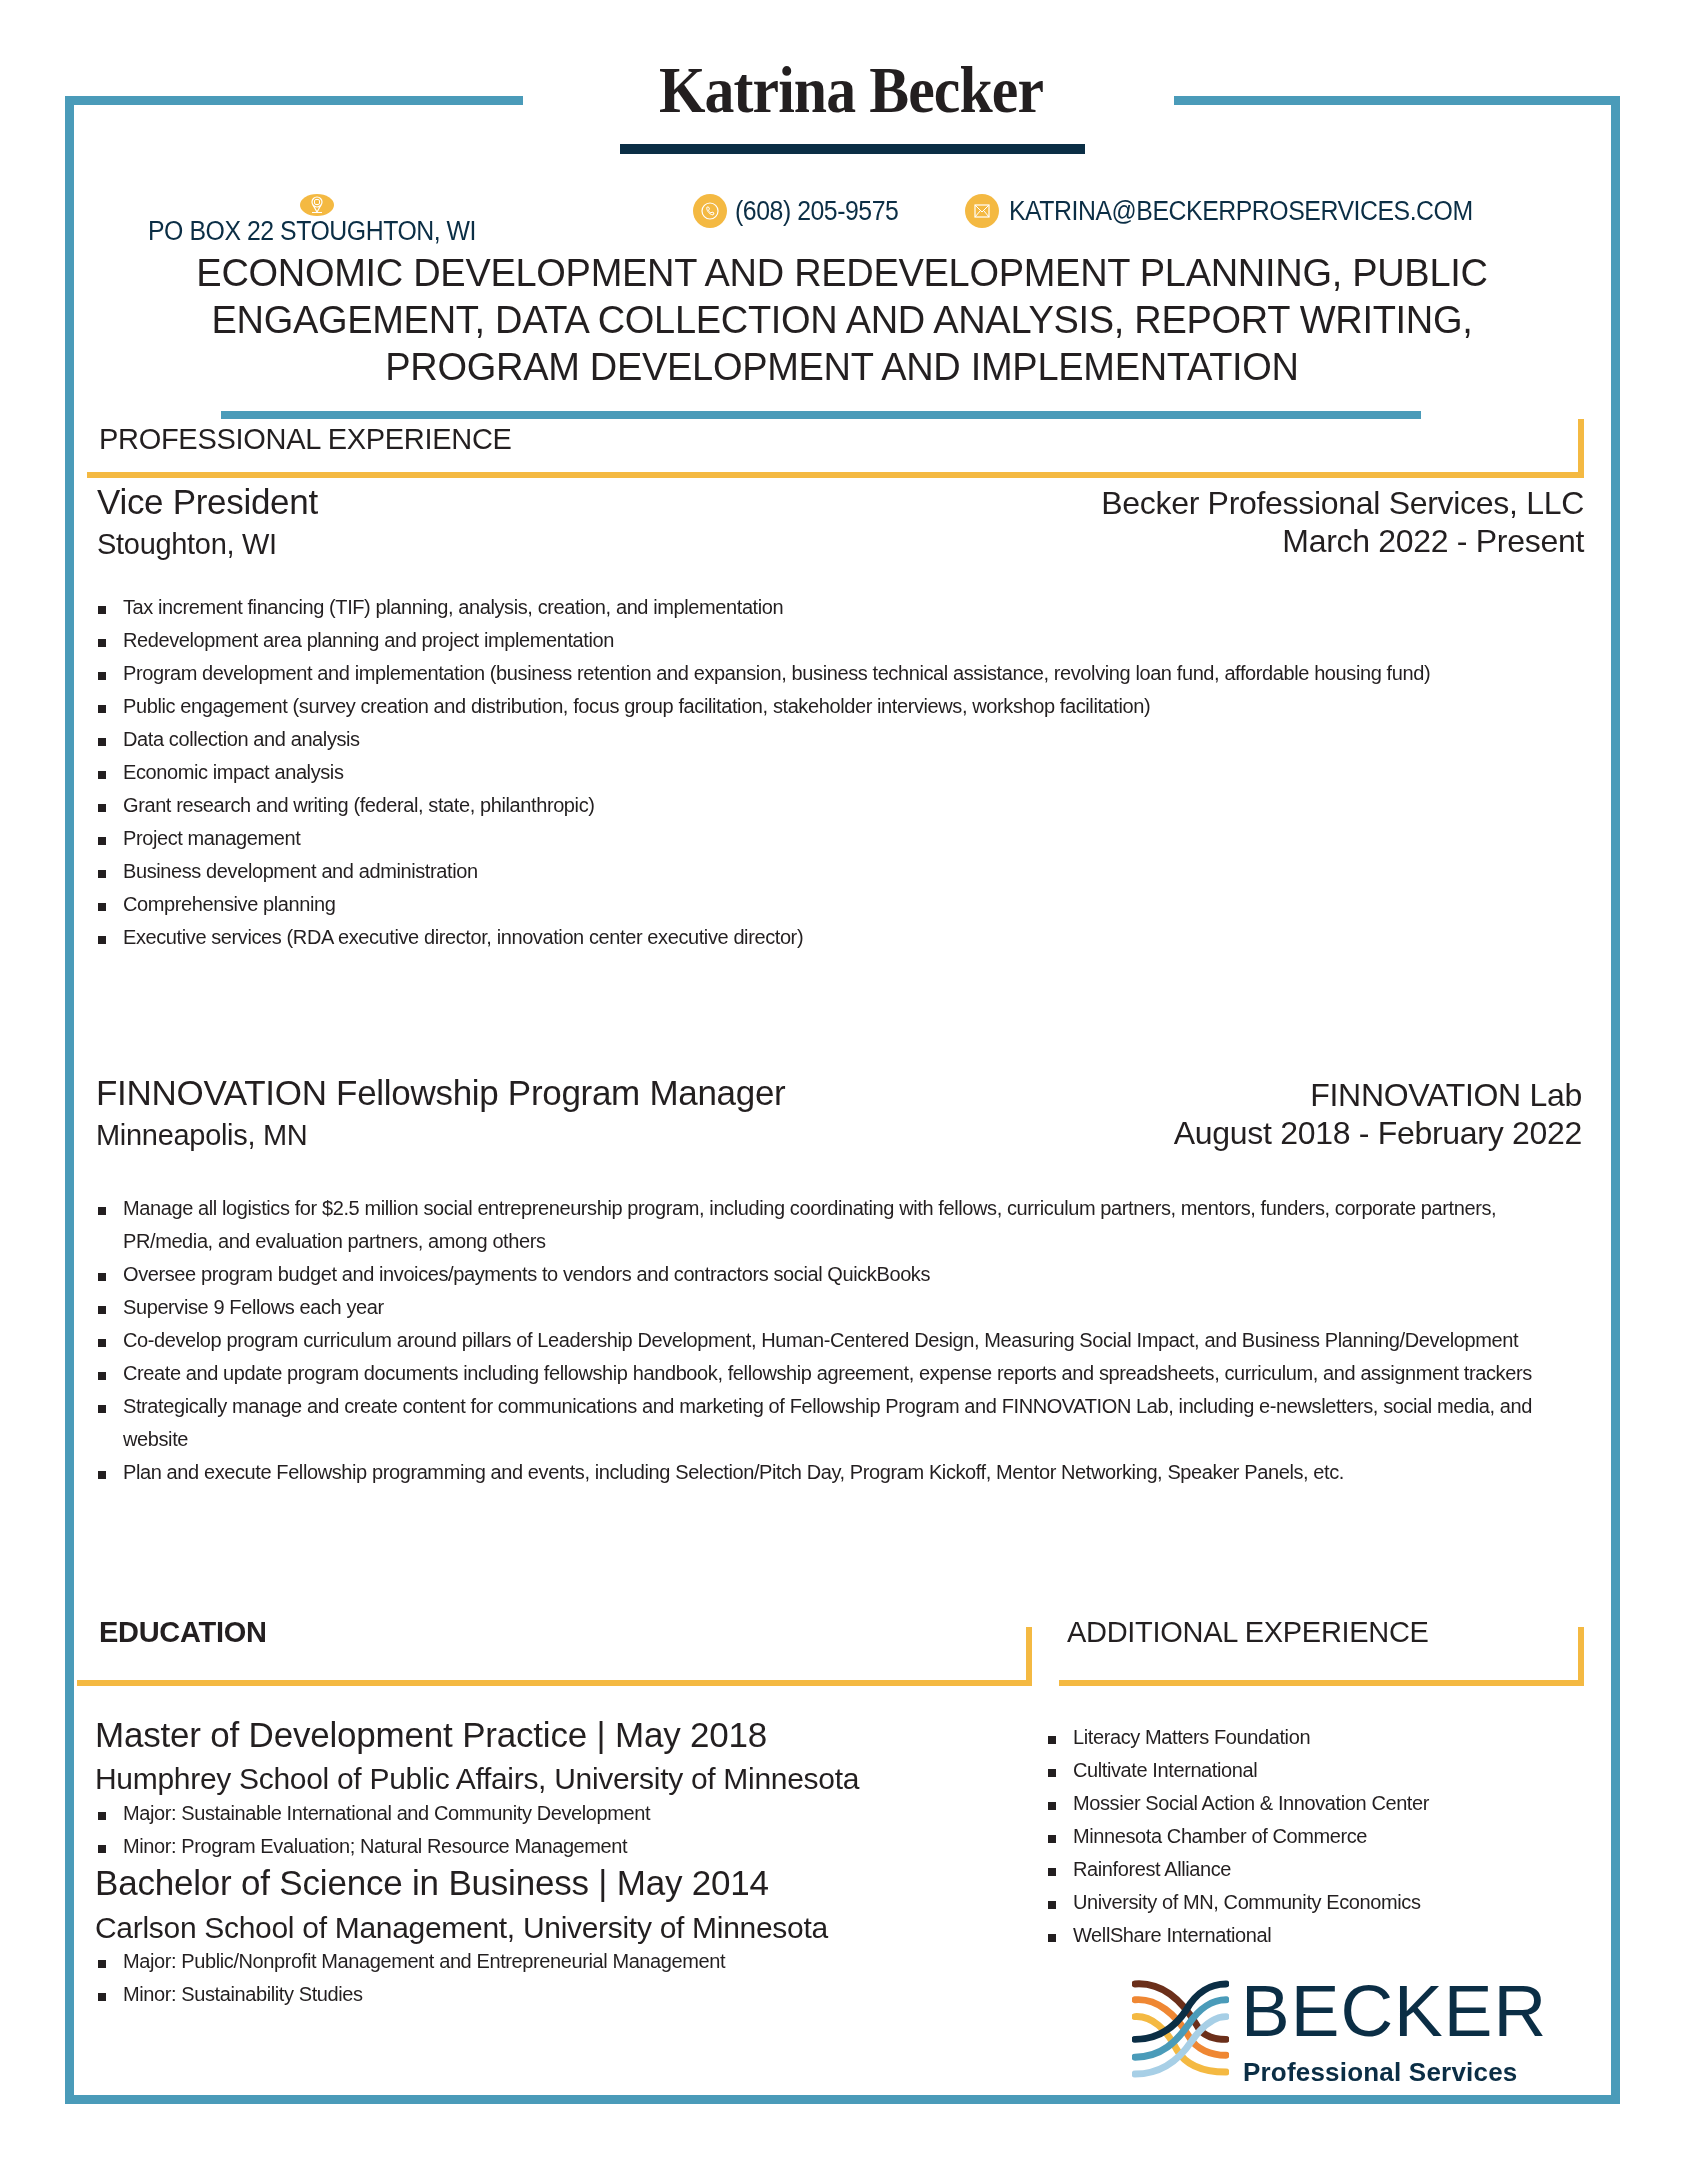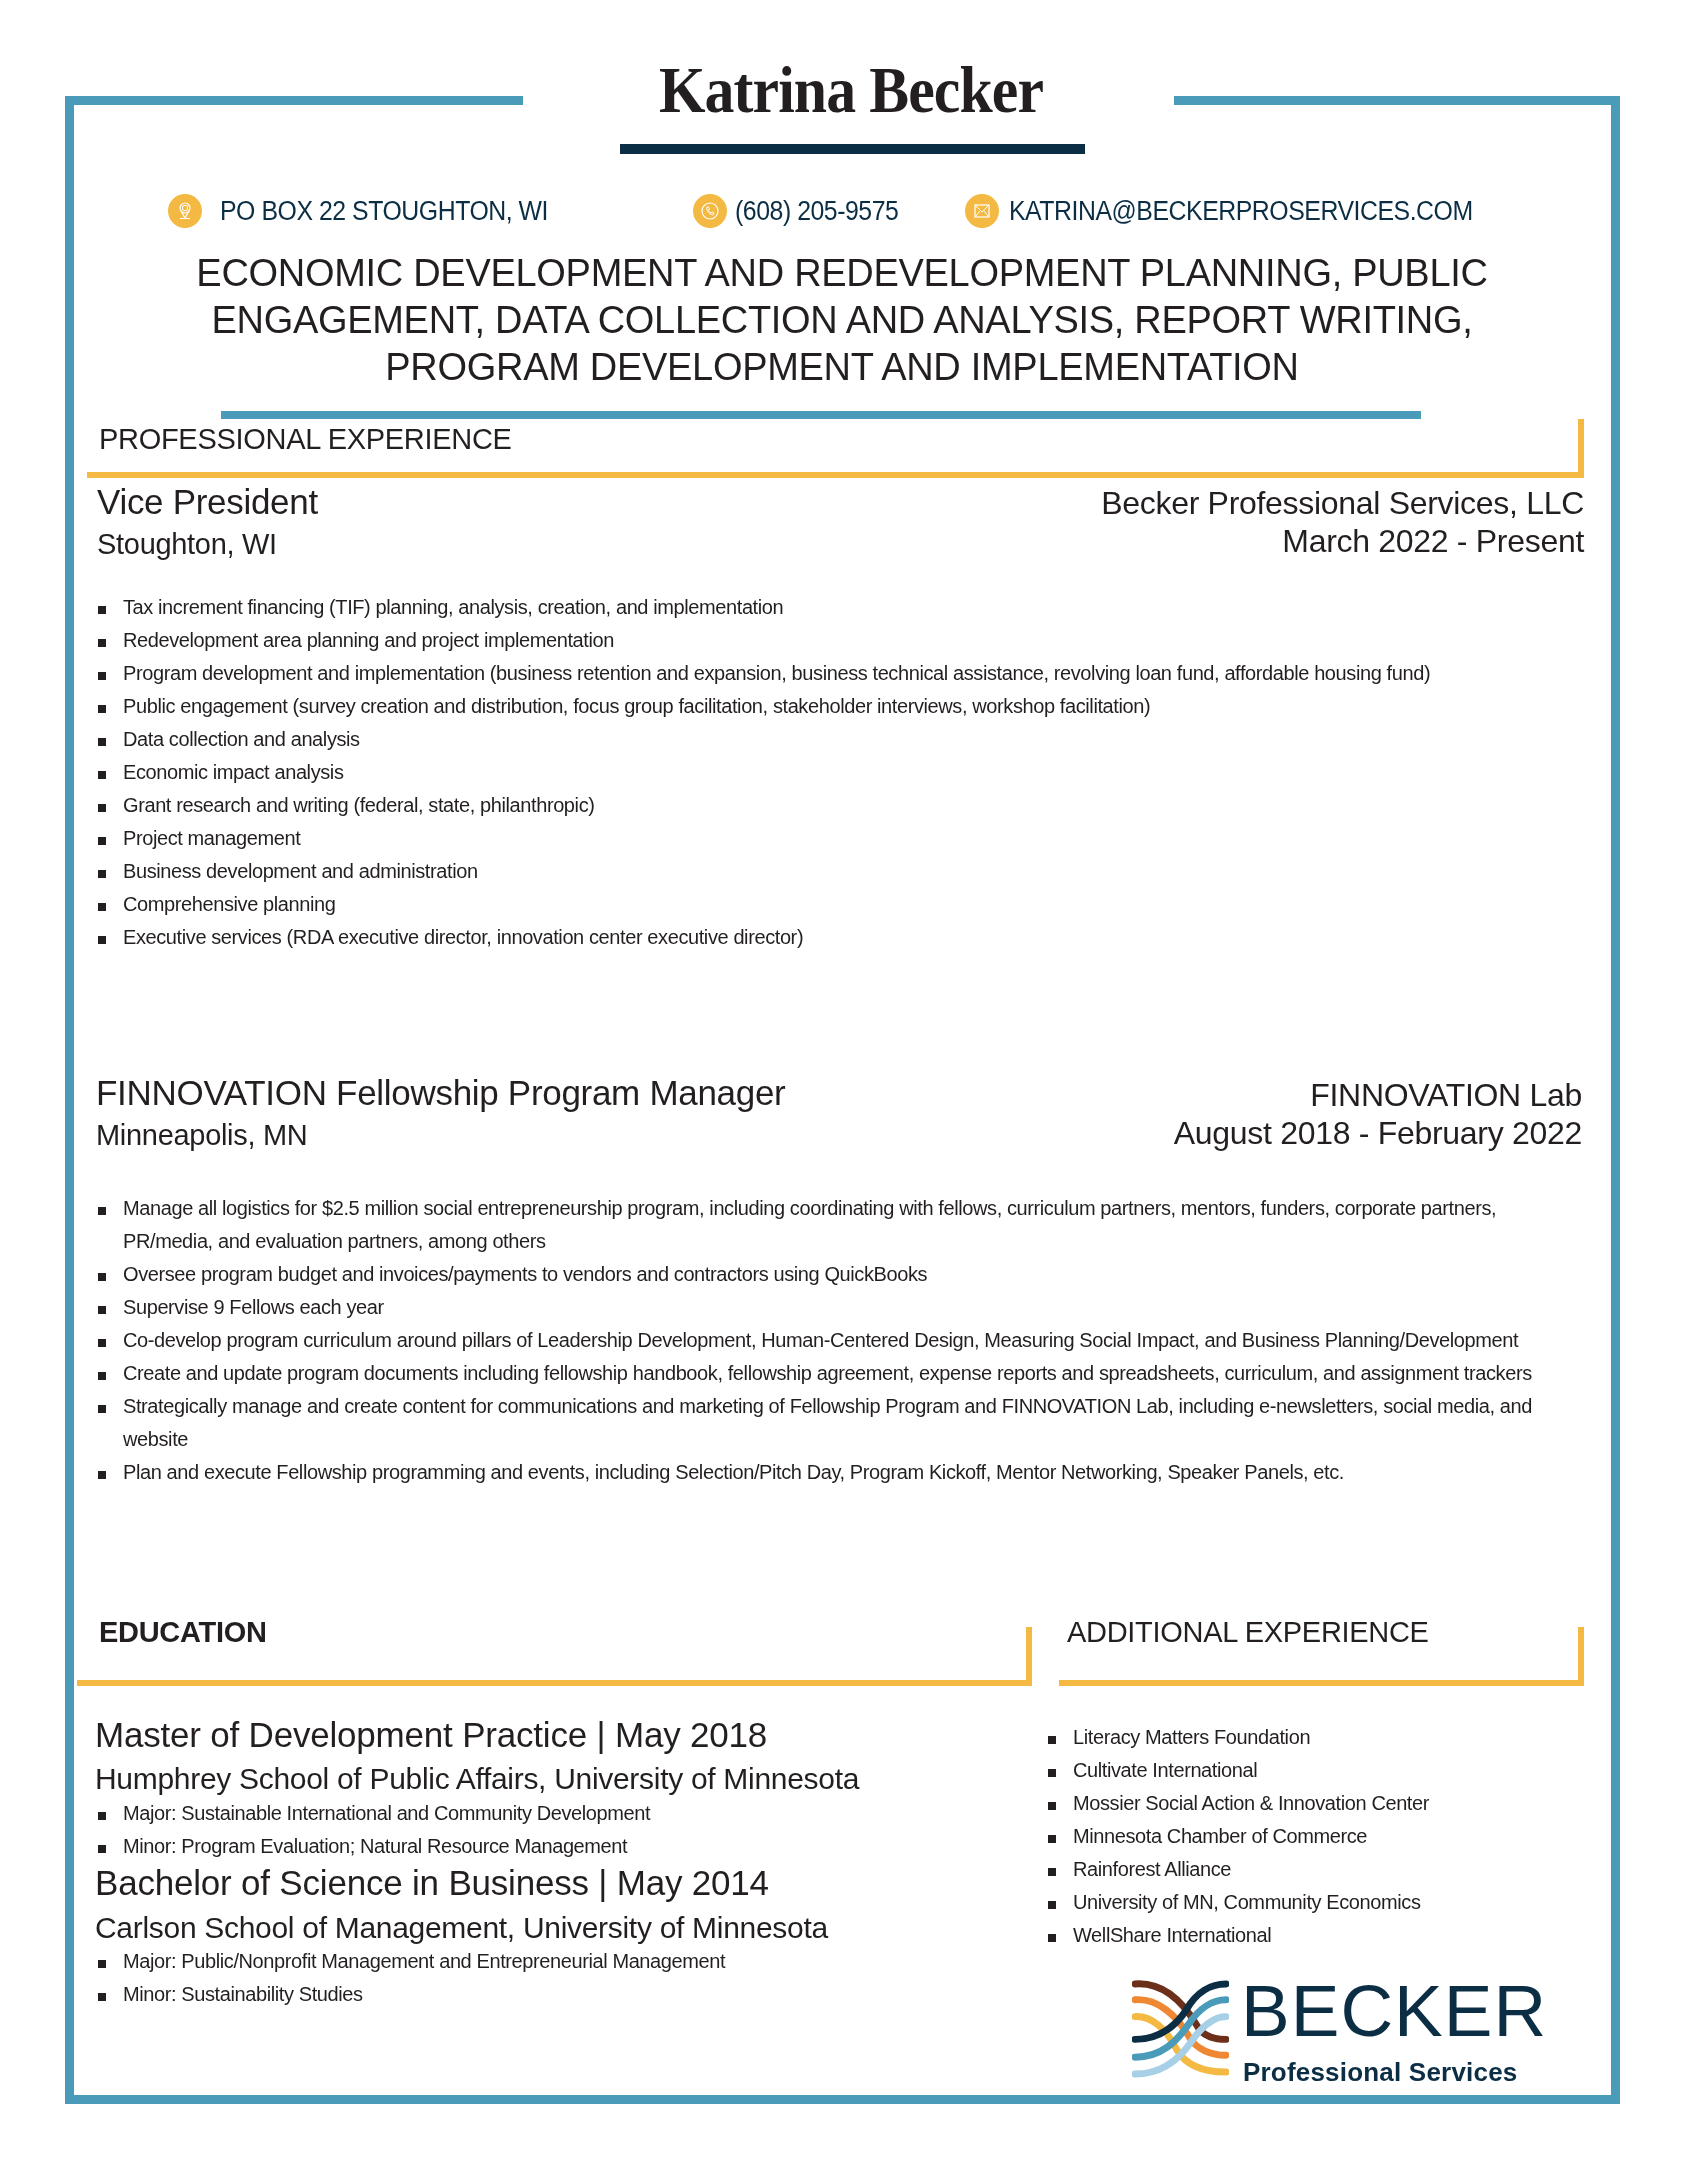--- a/index.html
+++ b/index.html
@@ -17,21 +17,21 @@
           font-family: "Liberation Serif", serif; font-weight: bold; font-size: 65px; letter-spacing: -1px;
           color: #231f20; line-height: 79px; transform: scaleX(0.92); }
   .name-bar { position: absolute; left: 620px; top: 144px; width: 465px; height: 10px; background: #0b2e45; }
 
   
   .contact { position: absolute; top: 194px; height: 34px; display: flex; align-items: center; }
   .contact .icon { width: 34px; height: 34px; border-radius: 50%; background: #f4b942;
                    display: flex; align-items: center; justify-content: center; margin-right: 18px; }
   .contact .icon svg { width: 22px; height: 22px; }
   .contact .txt { font-size: 27px; color: #0b2e45; letter-spacing: -0.5px; transform: scaleX(0.92); transform-origin: left center; white-space: nowrap; }
-  .c-addr { left: 168px; }
+  .c-addr { left: 148px; flex-direction: column; }
   .c-phone { left: 693px; }
   .c-phone .icon { margin-right: 8px; }
   .c-email { left: 965px; }
   .c-email .icon { margin-right: 10px; }
 
   .tagline { position: absolute; left: 139px; width: 1406px; top: 250px; text-align: center;
              font-size: 38px; line-height: 47px; color: #231f20; font-weight: normal; letter-spacing: -0.3px; }
 
   .teal-div { position: absolute; left: 221px; top: 411px; width: 1200px; height: 8px; background: #4a9bb9; }
 
@@ -125,21 +125,21 @@
     <li>Executive services (RDA executive director, innovation center executive director)</li>
   </ul>
 
 <div class="job-title" style="left:96px; top:1073px;">FINNOVATION Fellowship Program Manager</div>
 <div class="job-loc" style="left:96px; top:1119px;">Minneapolis, MN</div>
 <div class="job-loc right" style="right:101px; top:1077px; font-size:32px;">FINNOVATION Lab</div>
 <div class="job-loc right" style="right:101px; top:1115px; font-size:32px;">August 2018 - February 2022</div>
 
 <ul class="bl" id="job1-bullets" style="left:96px; top:1192px; width:1495px;">
     <li>Manage all logistics for $2.5 million social entrepreneurship program, including coordinating with fellows, curriculum partners, mentors, funders, corporate partners, PR/media, and evaluation partners, among others</li>
-    <li>Oversee program budget and invoices/payments to vendors and contractors using QuickBooks</li>
+    <li>Oversee program budget and invoices/payments to vendors and contractors social QuickBooks</li>
     <li>Supervise 9 Fellows each year</li>
     <li>Co-develop program curriculum around pillars of Leadership Development, Human-Centered Design, Measuring Social Impact, and Business Planning/Development</li>
     <li>Create and update program documents including fellowship handbook, fellowship agreement, expense reports and spreadsheets, curriculum, and assignment trackers</li>
     <li>Strategically manage and create content for communications and marketing of Fellowship Program and FINNOVATION Lab, including e-newsletters, social media, and website</li>
     <li>Plan and execute Fellowship programming and events, including Selection/Pitch Day, Program Kickoff, Mentor Networking, Speaker Panels, etc.</li>
   </ul>
 
 <div class="sec-head" style="left:99px; top:1616px;font-weight:bold;">EDUCATION</div>
 <div class="ybar" style="left:77px; top:1680px; width:954px; height:6px;"></div>
 <div class="ybar" style="left:1026px; top:1627px; width:6px; height:59px;"></div>

